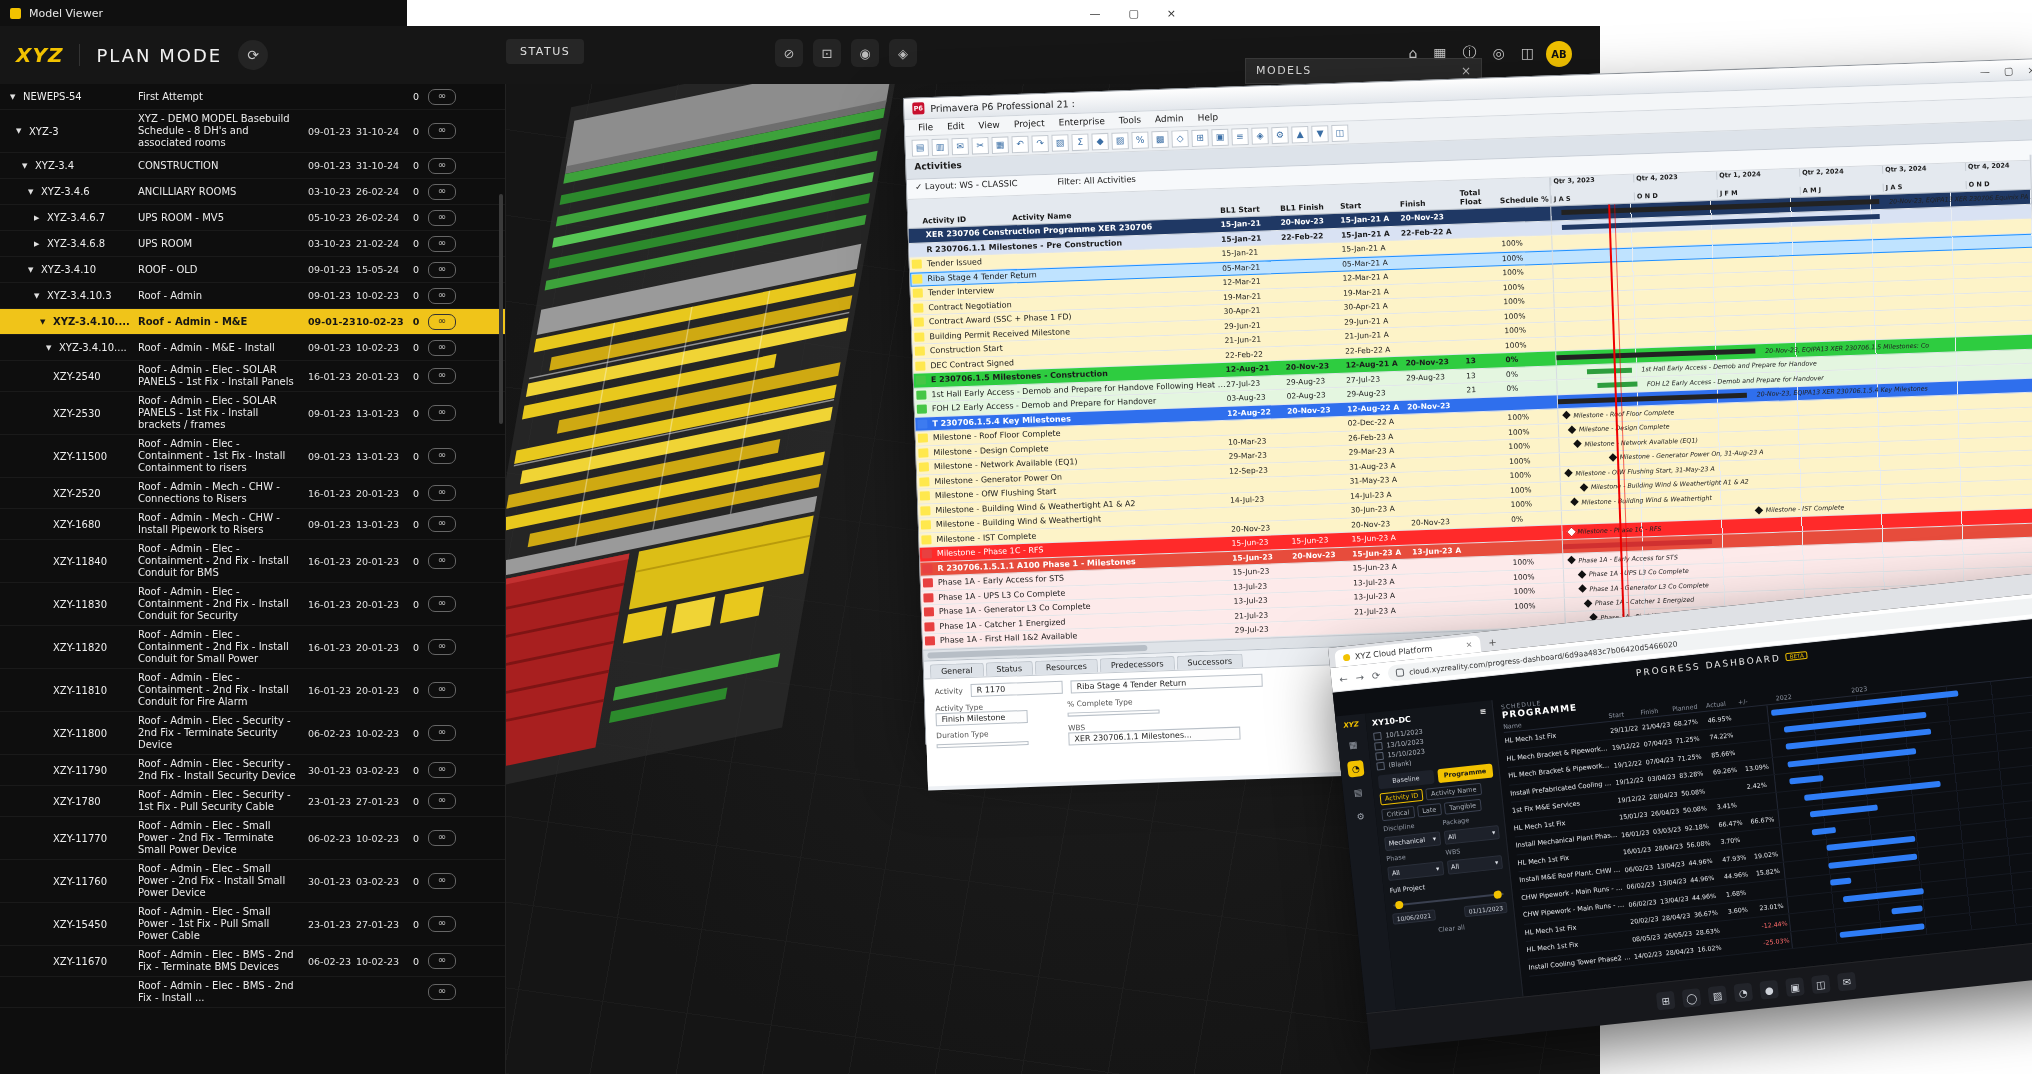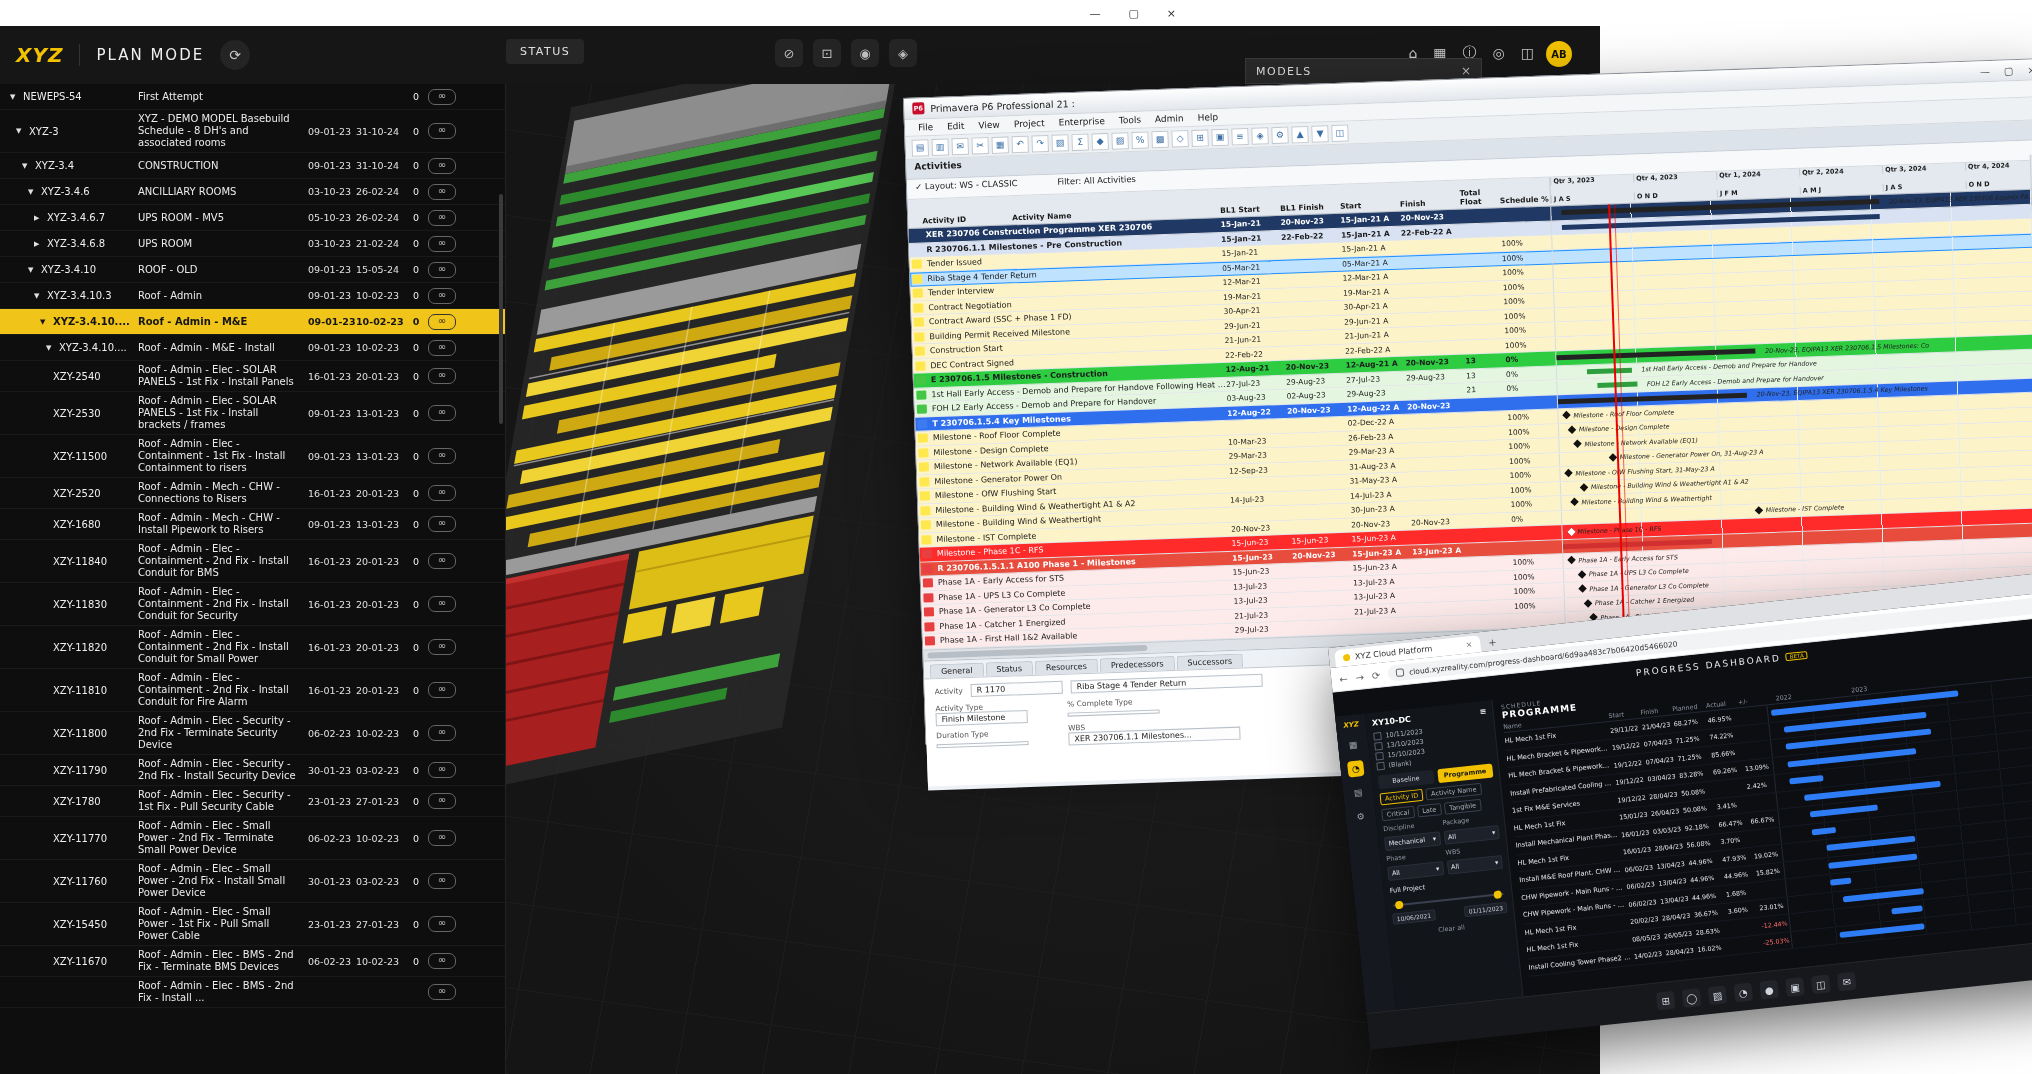--- a/index.html
+++ b/index.html
@@ -9,30 +9,30 @@
   .mv{position:absolute;left:0;top:0;width:1600px;height:1074px;background:#161616;z-index:1}
   .mv-tb{height:26px;display:flex}
   .mv-tb-l{width:397px;background:#101010;color:#e8e8e8;display:flex;align-items:center;gap:8px;padding-left:10px;font-size:11px}
   .appico{width:11px;height:11px;background:#f2c200;border-radius:2px}
   .mv-tb-r{flex:1;background:#ffffff;display:flex;align-items:center;justify-content:flex-end}
   .winctl{display:flex;gap:28px;margin-right:424px;color:#333;font-size:11px}
   .winctl span{cursor:default}
   .mv-bar{height:58px;display:flex;align-items:center;gap:16px;padding:0 16px;position:relative;z-index:3}
   .logo{color:#f2c200;font-weight:800;font-size:20px;letter-spacing:1px;font-style:italic}
   .vdiv{width:1px;height:22px;background:#333}
-  .mode{color:#f0f0f0;font-size:15px;letter-spacing:2px}
+  .mode{color:#f0f0f0;font-size:18px;letter-spacing:2px}
   .iconbtn{width:30px;height:30px;border-radius:50%;background:#242424;color:#c8c8c8;display:flex;align-items:center;justify-content:center;font-size:14px}
   .status{position:absolute;left:506px;top:13px;background:#262626;color:#e0e0e0;font-size:11px;letter-spacing:1.5px;padding:6px 14px;border-radius:4px}
   .cicons{position:absolute;left:775px;top:13px;display:flex;gap:10px}
   .cicon{width:28px;height:28px;border-radius:6px;background:#242424;color:#bdbdbd;display:flex;align-items:center;justify-content:center;font-size:13px}
   .ricons{position:absolute;right:66px;top:18px;display:flex;gap:16px;align-items:center;color:#c8c8c8;font-size:14px}
   .avatar{width:26px;height:26px;border-radius:50%;background:#f2c200;color:#111;font-size:10px;font-weight:700;
           display:flex;align-items:center;justify-content:center;position:absolute;right:28px;top:15px}
   .models{position:absolute;left:1245px;top:58px;width:215px;background:rgba(42,42,42,.95);border:1px solid #3a3a3a;
-          display:flex;justify-content:space-between;align-items:center;padding:5px 10px;color:#ddd;font-size:11px;letter-spacing:1.5px;z-index:5}
+          display:flex;justify-content:space-between;align-items:flex-start;padding:5px 10px;color:#ddd;font-size:11px;letter-spacing:1.5px;z-index:5}
   .models .x{color:#bbb;font-size:12px;letter-spacing:0}
   
   .side{position:absolute;left:0;top:84px;bottom:0;width:505px;background:#0e0e0e;z-index:2;overflow:hidden;border-right:1px solid #222}
   .sgrid{display:grid;grid-template-columns:130px 170px 48px 48px 24px 38px;padding-left:8px;align-items:center}
   .side-h{padding-top:9px;padding-bottom:7px;color:#cfcfcf;font-size:9.5px;letter-spacing:.5px;border-bottom:1px solid #222}
   .side-h .hid{padding-left:14px}
   .trow{min-height:25px;border-bottom:1px solid #1a1a1a;color:#ececec;font-size:10.5px}
   .tid{display:flex;gap:4px;align-items:center;font-size:10px;color:#f0f0f0;white-space:nowrap;overflow:hidden}
   .arrow{font-size:7px;width:9px;flex:none;color:#e0e0e0}
   .tname{font-size:10px;line-height:1.2;padding:3px 6px 3px 0}
@@ -163,20 +163,24 @@
   .neg{color:#ff6b6b}
   .taskbar{height:36px;background:#17181c;display:flex;align-items:center;position:relative;border-top:1px solid #26272b}
   .tb-c{position:absolute;left:50%;transform:translateX(-50%);display:flex;gap:8px}
   .tbi{width:18px;height:18px;border-radius:4px;display:flex;align-items:center;justify-content:center;font-size:10px;color:#cfd3da;background:#22242a}
 </style>
 </head>
 <body>
 
 <div class="mv">
   <div class="mv-tb">
+    <div class="mv-tb-l">
+      <span class="appico"></span>
+      <span>Model Viewer</span>
+    </div>
     <div class="mv-tb-r">
       <div class="winctl">
         <span>—</span>
         <span>▢</span>
         <span>×</span>
       </div>
     </div>
   </div>
 
   <div class="mv-bar">

